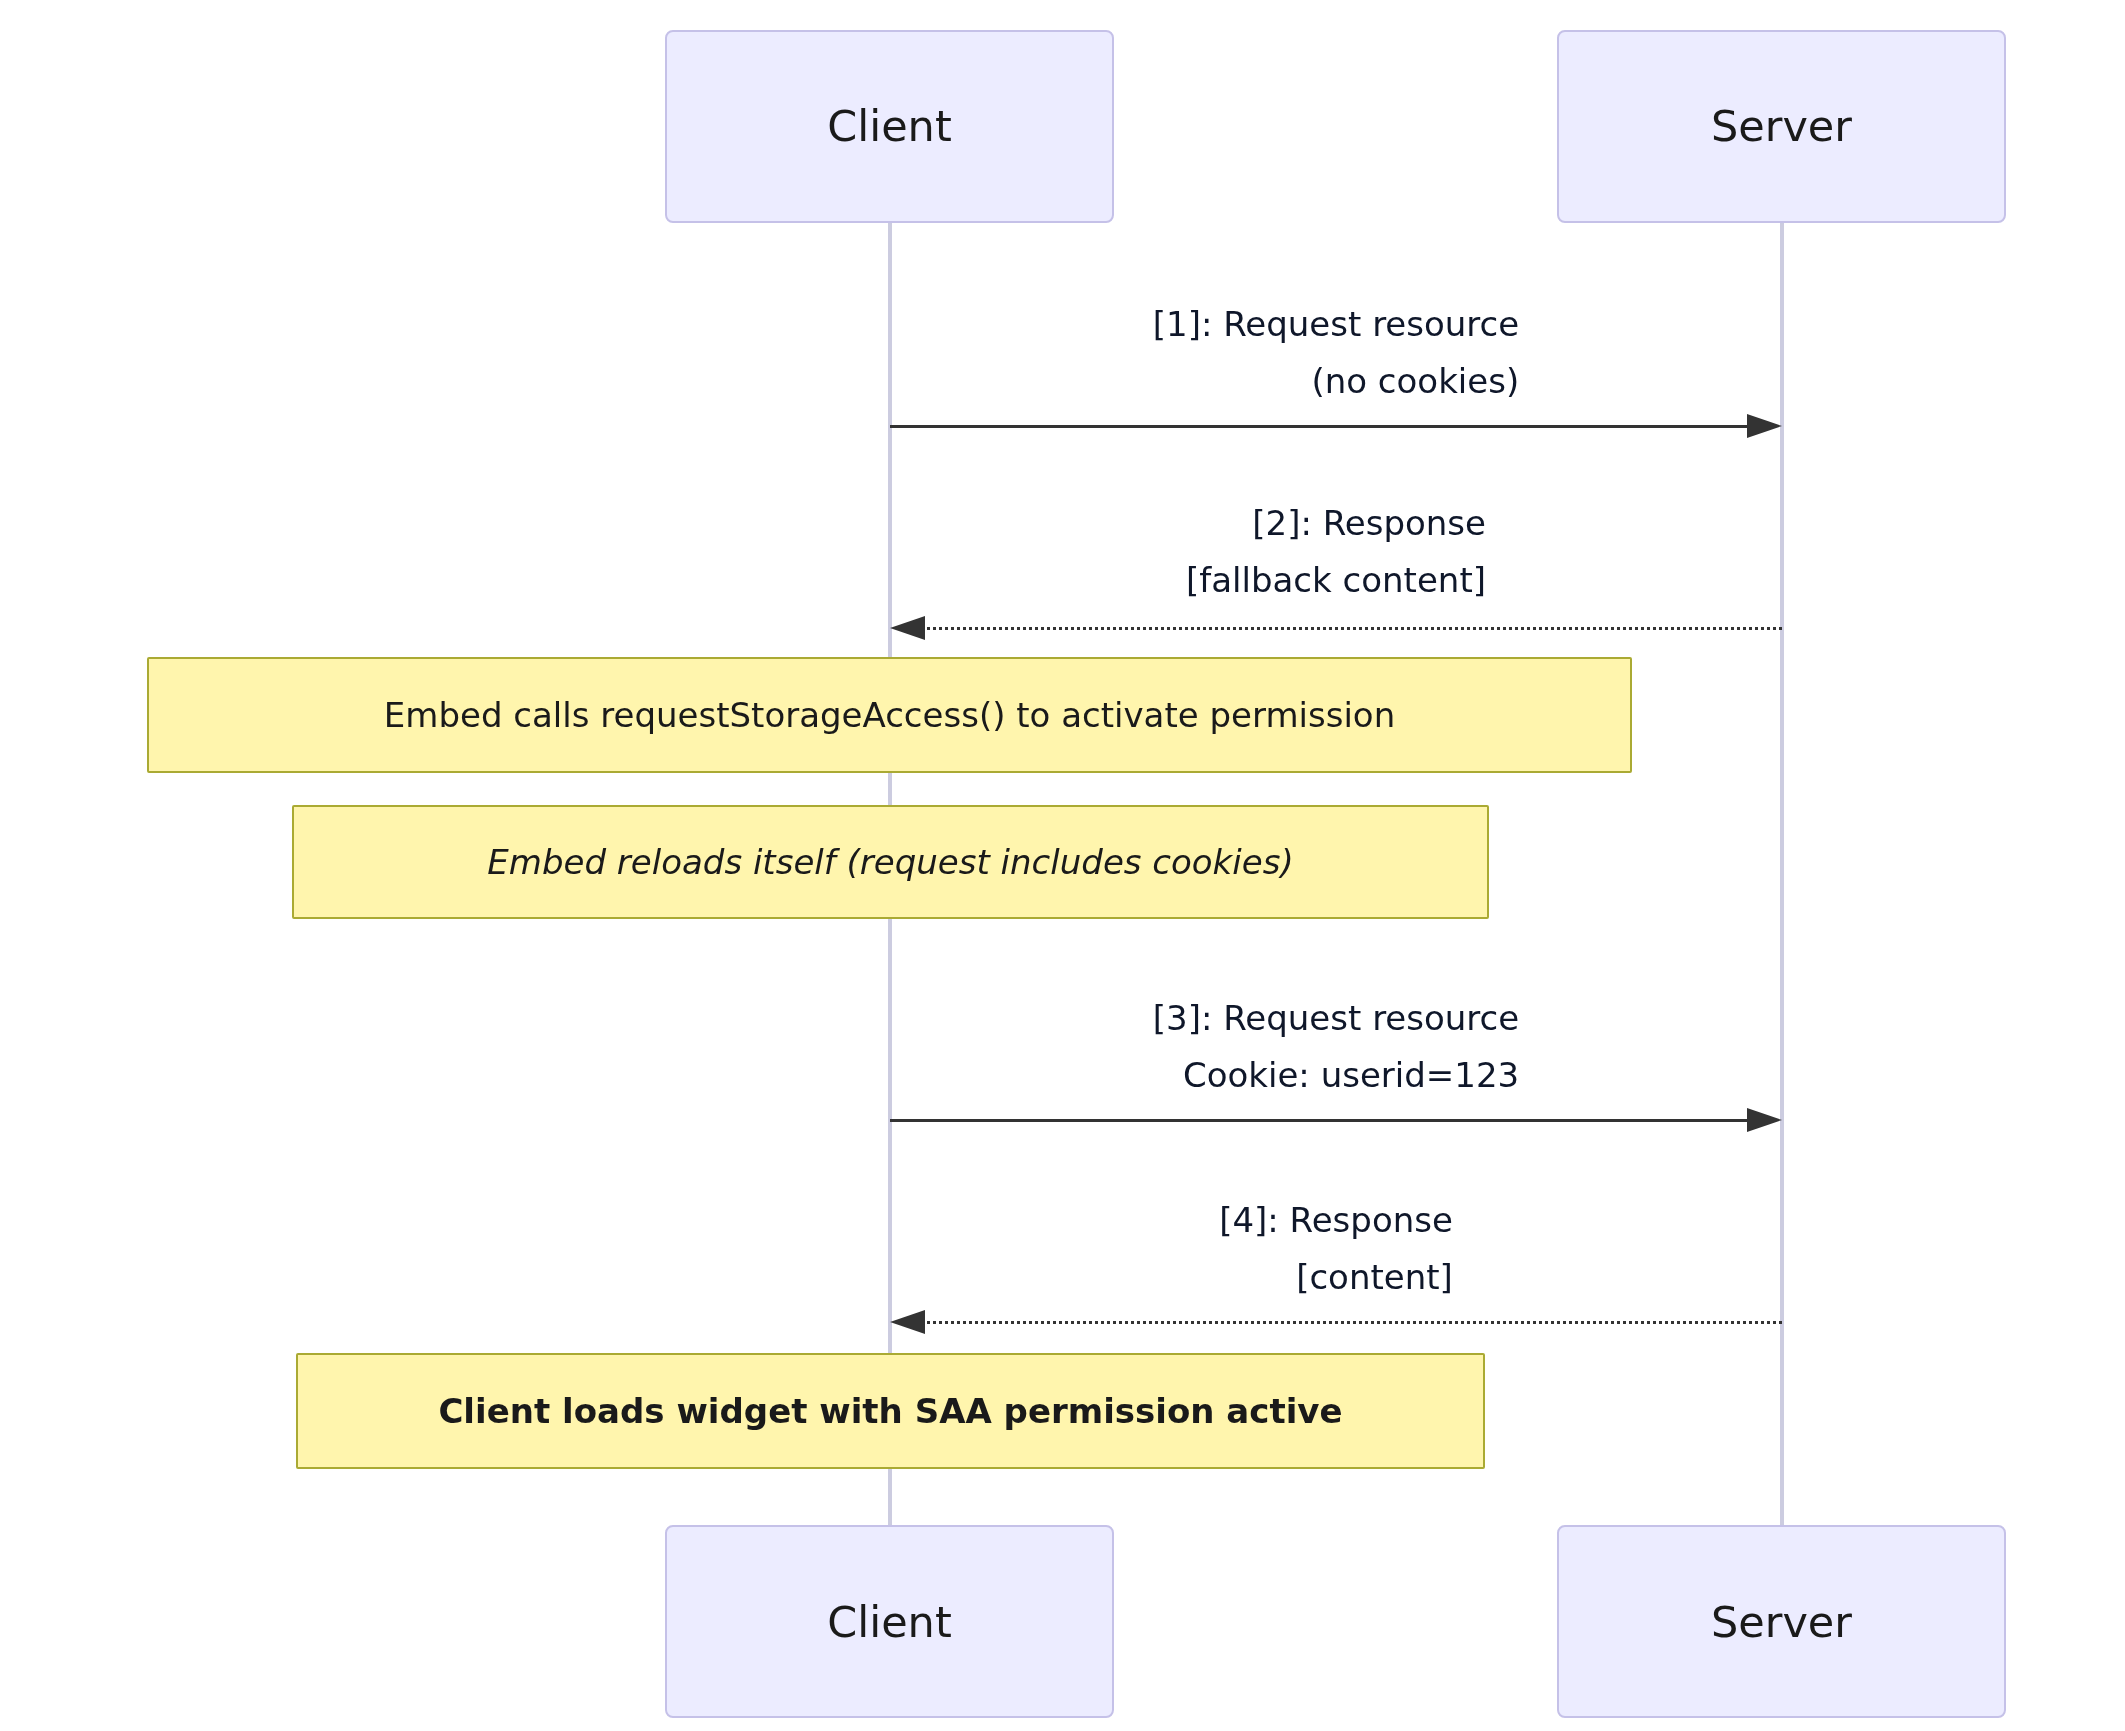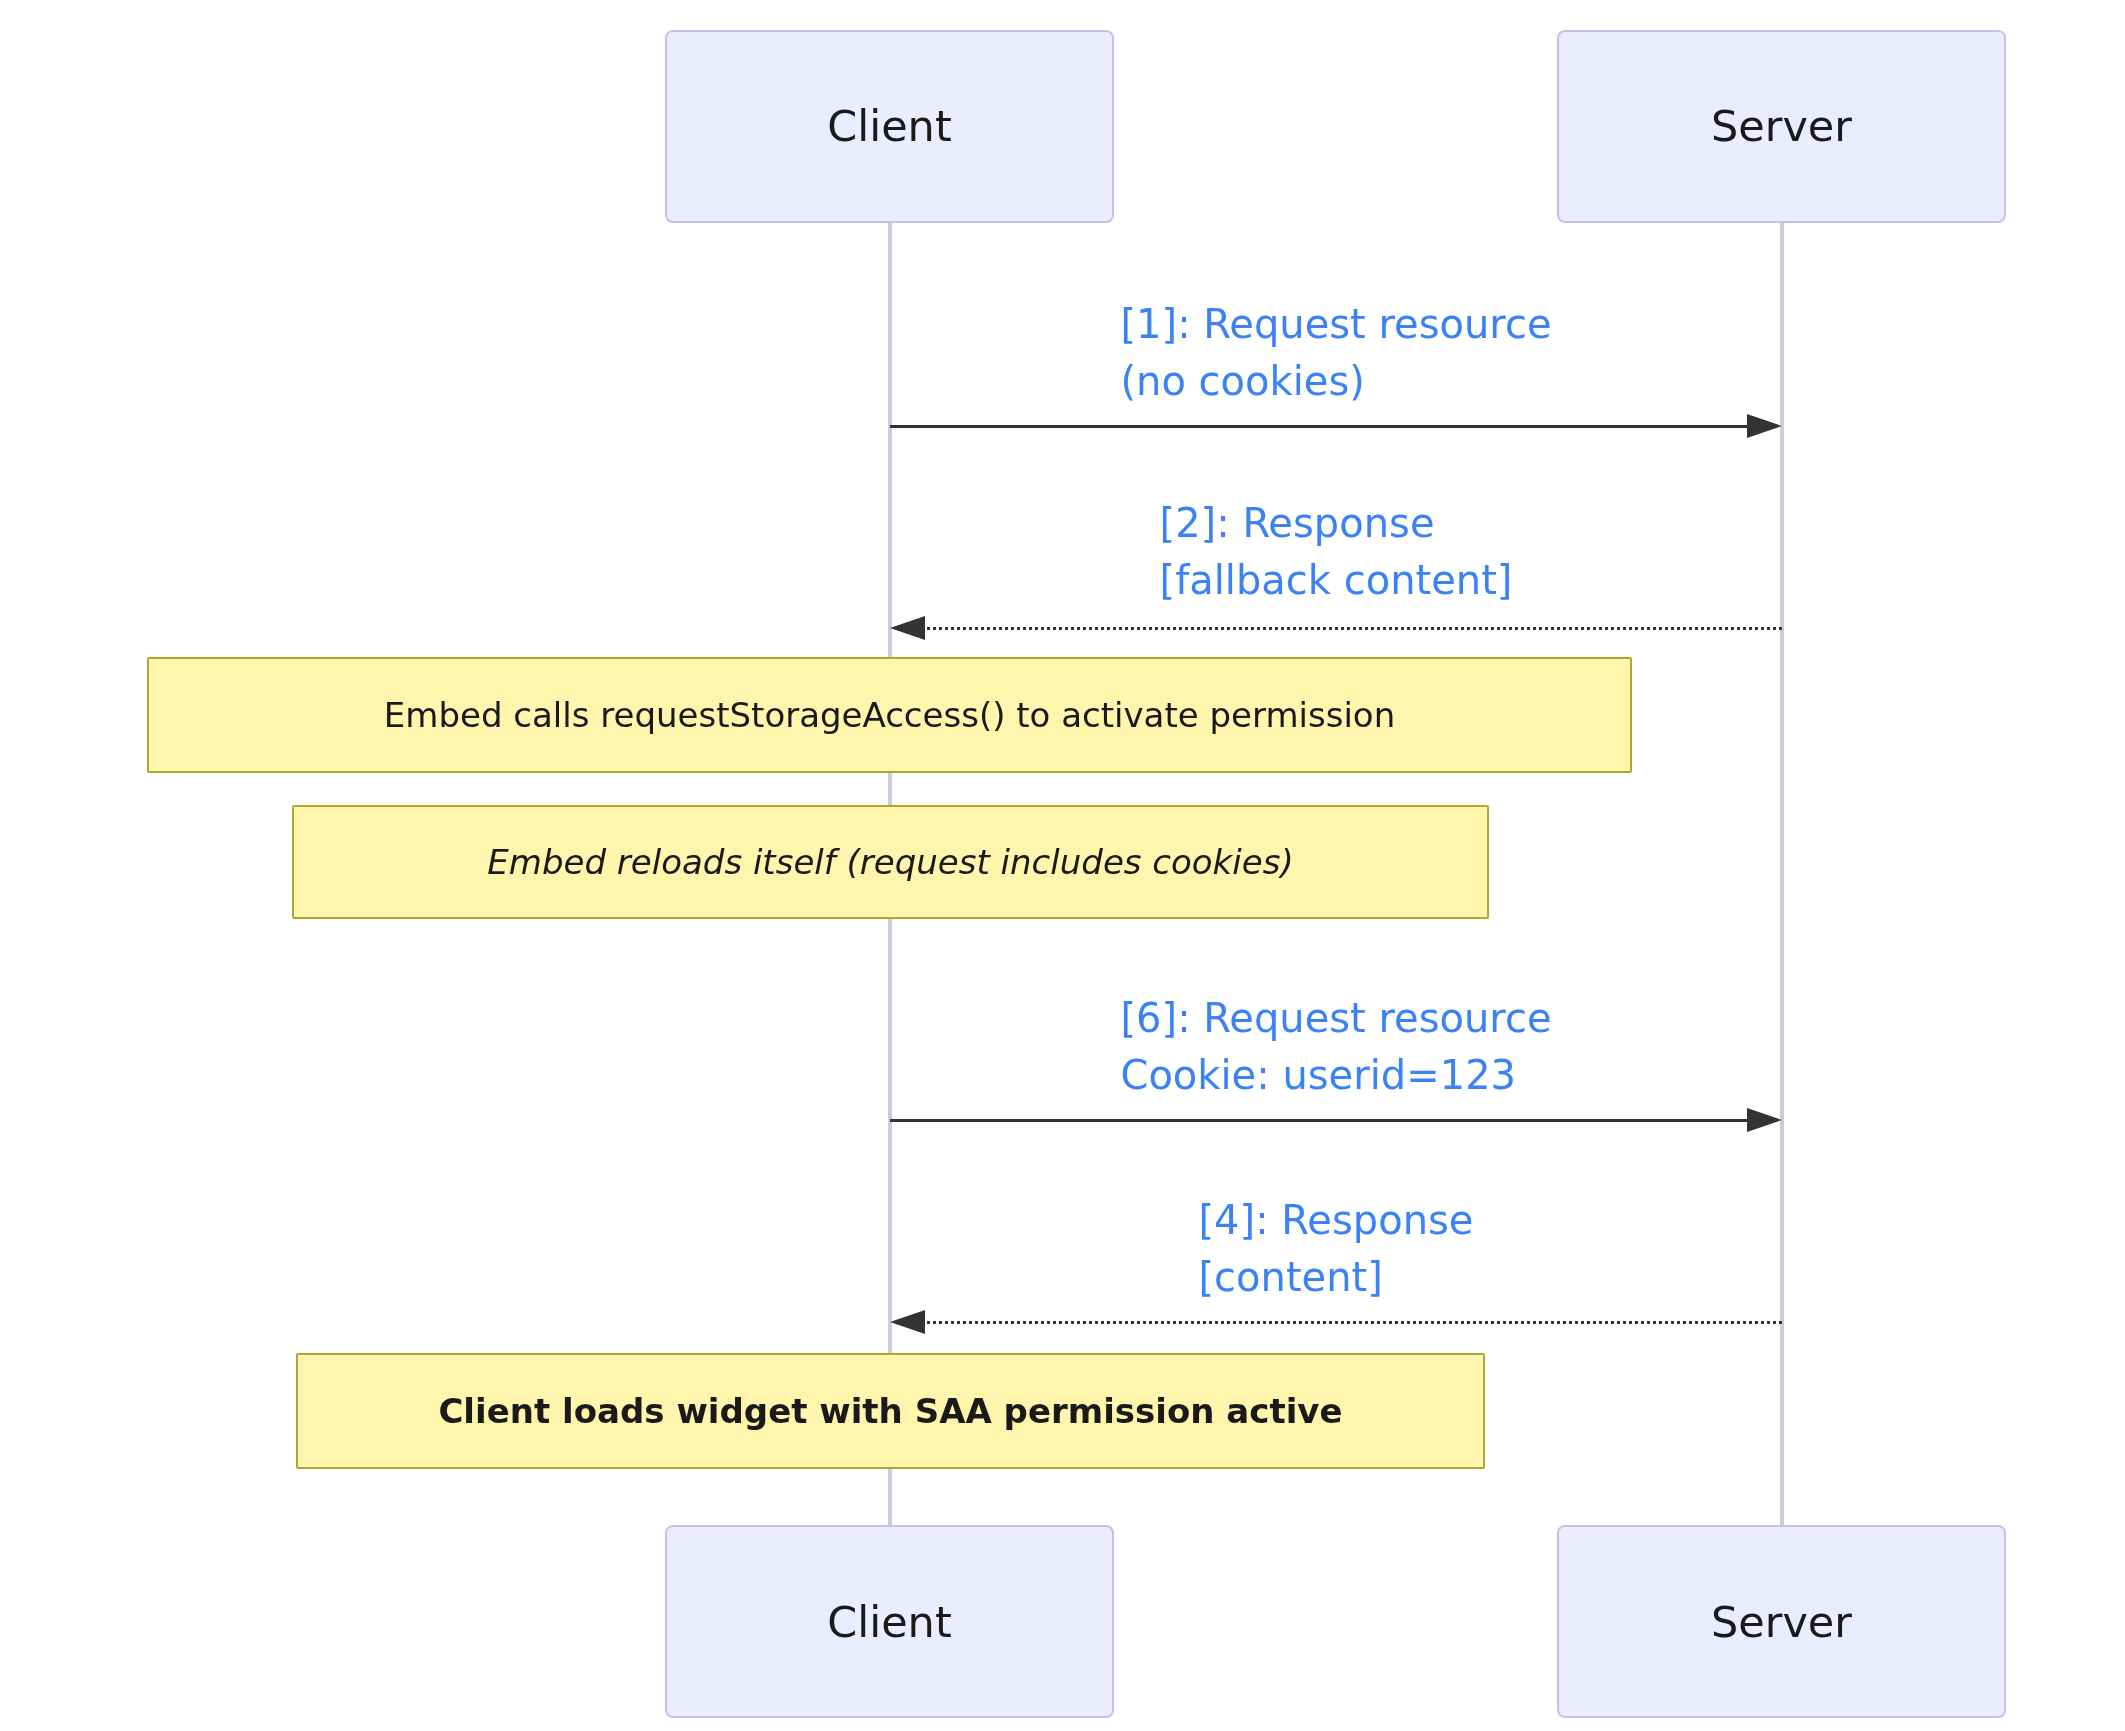--- a/index.html
+++ b/index.html
@@ -38,24 +38,24 @@
     display: flex;
     align-items: center;
     justify-content: center;
     font-size: 43px;
     color: var(--text);
   }
 
   .msg-text {
     position: absolute;
     transform: translateX(-50%);
-    text-align: left;
-    font-size: 40px;
+    text-align: right;
+    font-size: 34px;
     line-height: 57px;
-    color: #3b82f6;
+    color: #0f172a;
     white-space: nowrap;
   }
   .msg-text .line { display: block; }
 
   .arrow-line {
     position: absolute;
     height: 0;
   }
   .arrow-line.solid  { border-top: 3.9px solid  var(--arrow); }
   .arrow-line.dashed { border-top: 3.9px dotted var(--arrow); }
@@ -114,21 +114,21 @@
 
   <div class="note" style="left:147px; top:657px; width:1485px; height:116px;">
     <span>Embed calls requestStorageAccess() to activate permission</span>
   </div>
 
   <div class="note" style="left:292px; top:805px; width:1197px; height:114px;font-style:italic;">
     <span>Embed reloads itself (request includes cookies)</span>
   </div>
 
   <div class="msg-text" style="left:1336px; top:990px;">
-    <span class="line">[6]: Request resource</span>
+    <span class="line">[3]: Request resource</span>
     <span class="line">Cookie: userid=123</span>
   </div>
   <div class="arrow-line solid" style="left:890px; top:1119px; width:863px;"></div>
   <div class="head right" style="left:1747px; top:1108px;"></div>
 
   <div class="msg-text" style="left:1336px; top:1192px;">
     <span class="line">[4]: Response</span>
     <span class="line">[content]</span>
   </div>
   <div class="arrow-line dashed" style="left:921px; top:1321px; width:861px;"></div>

